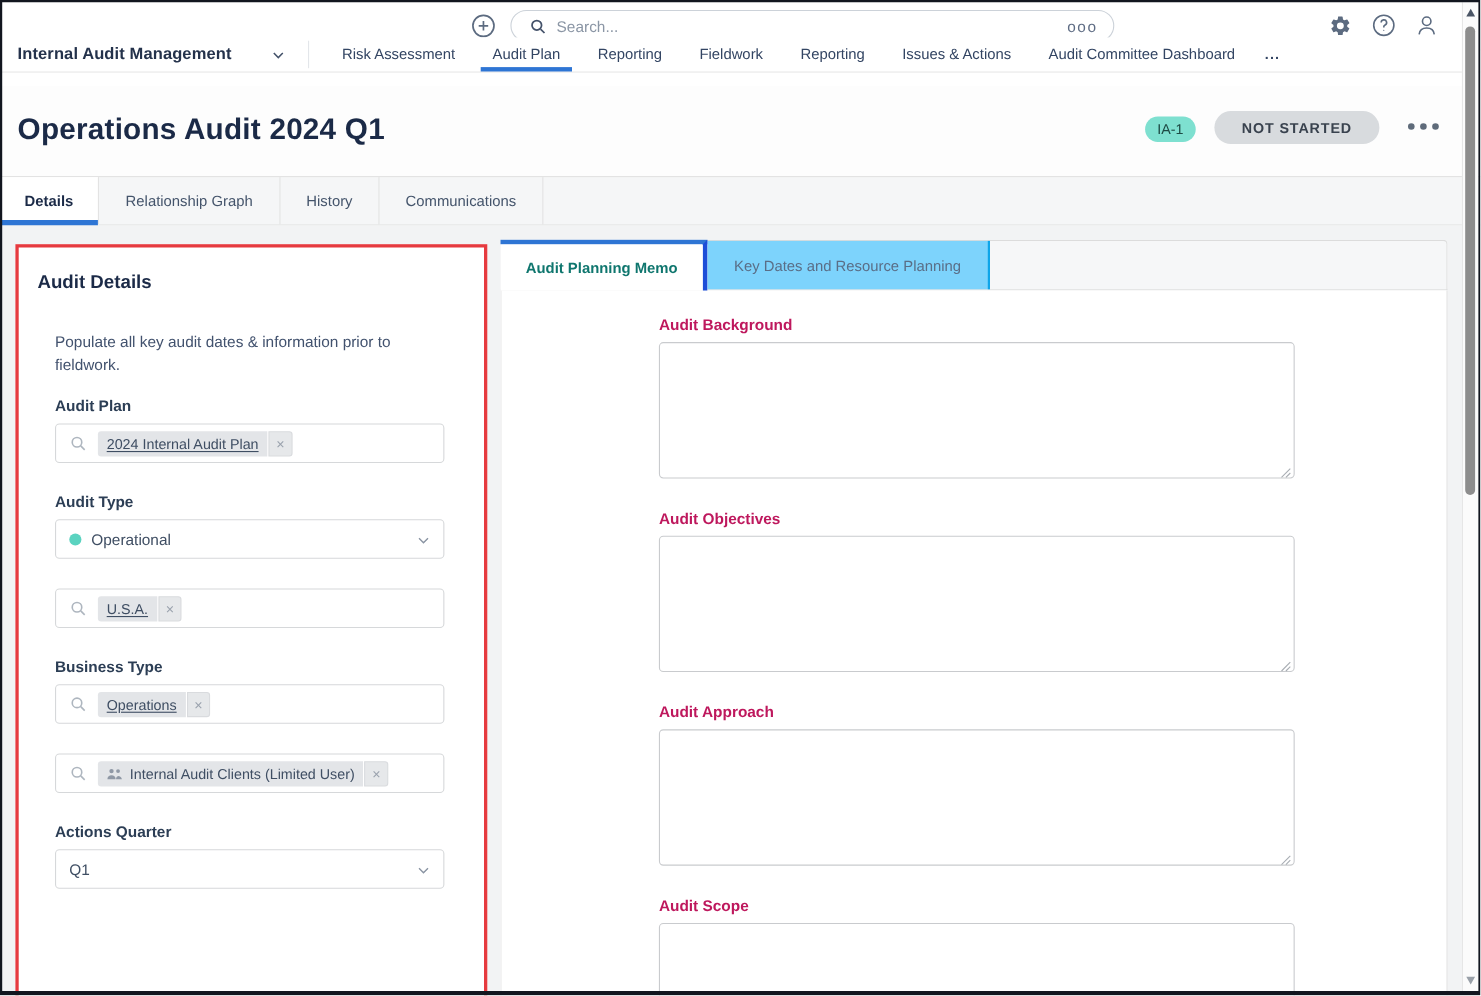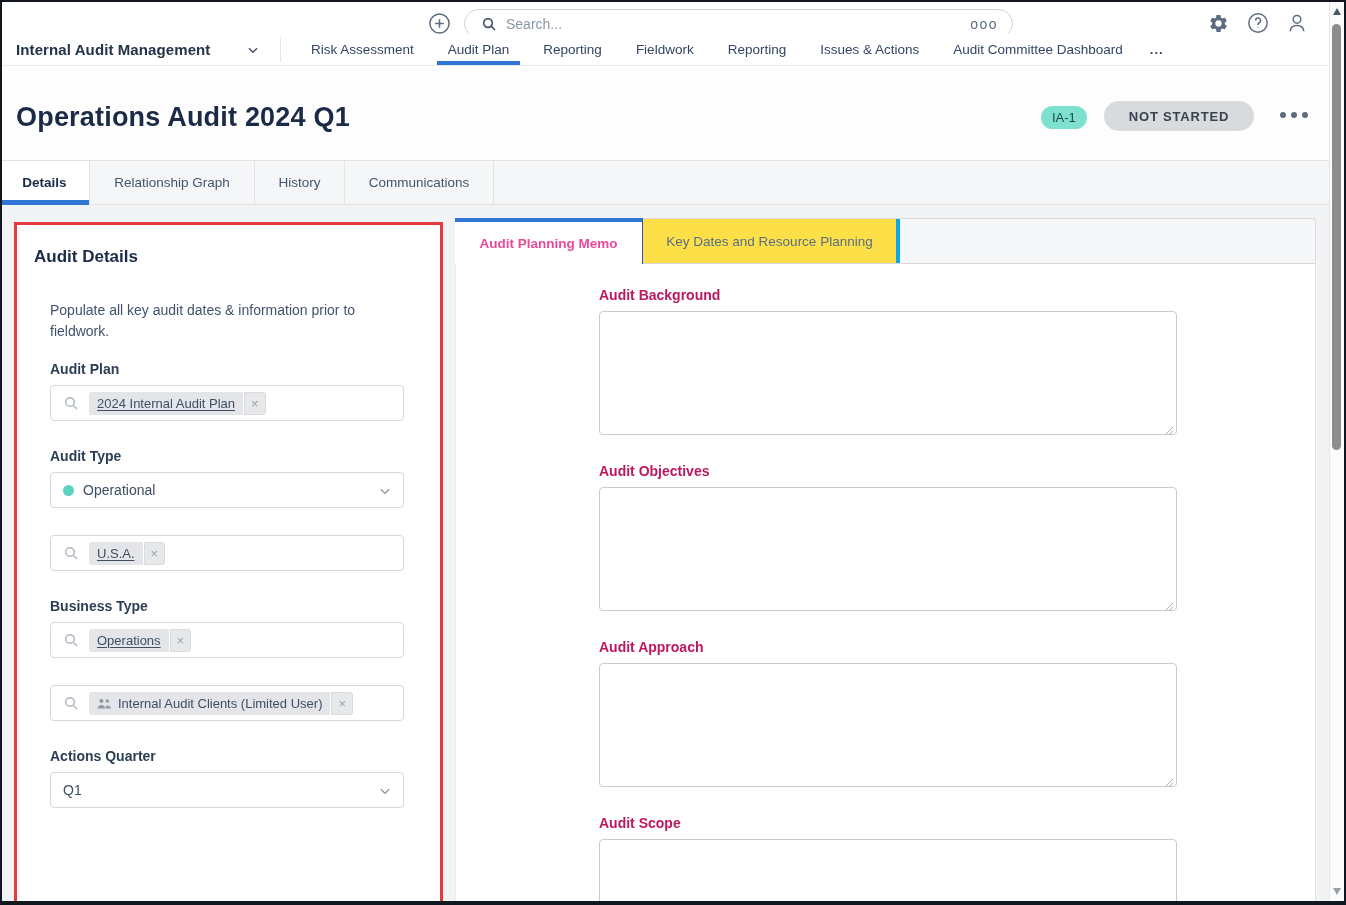--- a/index.html
+++ b/index.html
@@ -67,22 +67,22 @@
   .chip-x { background:#e6e8ea; border:1px solid #d9dbde; color:#9aa2ad; margin-left:1px; padding:0 6px; border-radius:0 3px 3px 0; font-size:13px; display:flex; align-items:center; cursor:pointer; }
   .select { cursor:pointer; }
   .select .val { font-size:14px; color:#3f4e63; }
   .dot { width:11px; height:11px; border-radius:50%; background:#5bd3c0; margin-right:9px; flex:0 0 auto; }
   .sel-chev { position:absolute; right:11px; top:11px; color:#8a94a3; }
   .users-ic { color:#8f98a5; display:flex; }
 
   
   .memo-header { position:absolute; left:455px; top:13px; width:861px; height:46px; background:#f6f7f8; border:1px solid #dcdcdc; border-bottom:1px solid #d8d8d8; border-top-right-radius:4px; display:flex; }
   .mtab { display:flex; align-items:center; justify-content:center; font-size:13.5px; cursor:pointer; }
-  .mtab.active { width:188px; background:#fff; color:#ec4899; font-weight:700; border-top:4px solid #2e75d4; border-right:1px solid #1d4ed8; height:46px; margin-top:-1px; margin-left:-1px; position:relative; z-index:2; }
-  .mtab.idle { width:257px; background:#fde047; color:#5a6e87; border-right:4px solid #0ea5e9; }
+  .mtab.active { width:188px; background:#fff; color:#0f766e; font-weight:700; border-top:4px solid #2e75d4; border-right:4px solid #1d4ed8; height:46px; margin-top:-1px; margin-left:-1px; position:relative; z-index:2; }
+  .mtab.idle { width:257px; background:#7dd3fc; color:#5a6e87; border-right:2px solid #0ea5e9; }
   .memo-body { position:absolute; left:455px; top:59px; width:861px; height:646px; background:#fff; border-right:1px solid #e2e2e2; border-left:1px solid #ececec; padding:23px 0 0 143px; overflow:hidden; }
   .mgroup { margin-bottom:28px; }
   .mlabel { font-size:14px; font-weight:700; color:#be185d; margin-bottom:8px; }
   .ta-wrap { position:relative; width:578px; height:124px; }
   .ta-wrap textarea { width:100%; height:100%; border:1px solid #c9cbce; border-radius:4px; resize:none; outline:none; font-family:inherit; font-size:14px; color:#3f4e63; padding:8px 10px; background:#fff; }
   .ta-grip { position:absolute; right:3px; bottom:3px; width:10px; height:10px; cursor:nwse-resize; }
 
   
   .scrollbar { position:absolute; left:1329px; top:2px; width:15px; height:899px; background:#fbfbfb; border-left:1px solid #e6e6e6; z-index:55; }
   .sb-up { position:absolute; top:6px; left:3px; width:0; height:0; border-left:4.5px solid transparent; border-right:4.5px solid transparent; border-bottom:7px solid #4a5565; cursor:pointer; }

